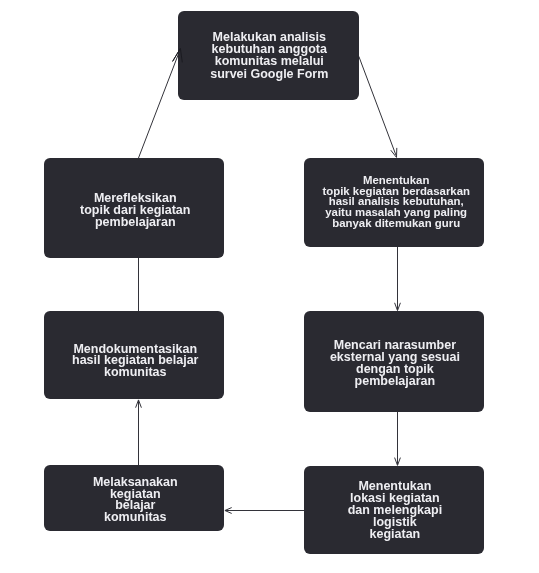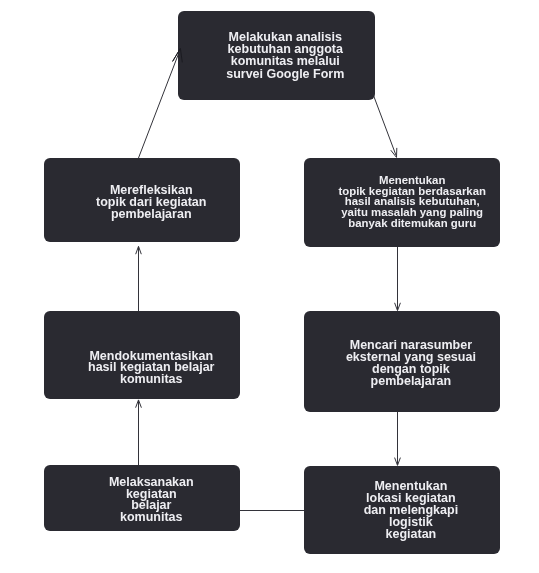--- a/index.html
+++ b/index.html
@@ -2,21 +2,21 @@
 <html><head>
 <meta charset="utf-8">
 <style>
   html,body{margin:0;padding:0;}
   body{width:539px;height:573px;background:#ffffff;
        font-family:"Liberation Sans",sans-serif;overflow:hidden;
        -webkit-font-smoothing:antialiased;}
   #canvas{position:relative;width:539px;height:573px;}
   .node{position:absolute;background:#2a2a31;border-radius:6px;color:#eeeef2;
         display:flex;align-items:center;justify-content:center;text-align:center;
-        font-weight:bold;font-size:12.5px;line-height:11.9px;padding-left:16px;}
+        font-weight:bold;font-size:12.5px;line-height:11.9px;}
   .node > span{display:block;position:relative;top:0.7px;left:1px;transform:translateZ(0);}
   svg.edges{position:absolute;left:0;top:0;width:539px;height:573px;overflow:visible;}
 </style>
 </head>
 <body>
 
 <div id="canvas">
   <svg class="edges" viewBox="0 0 539 573">
     <g stroke="#33333a" stroke-width="1" fill="none" stroke-linecap="butt" stroke-linejoin="miter">
       <path d="M358.8,56.3 L395.9,155.0"></path>
@@ -51,23 +51,23 @@
   <div class="node" style="left:303.9px;top:311.1px;width:180px;height:101px;">
     <span style="top:2.5px;">Mencari narasumber<br>eksternal yang sesuai<br>dengan topik<br>pembelajaran</span>
   </div>
   <div class="node" style="left:303.9px;top:465.8px;width:180px;height:88.1px;">
     <span style="top:0.8px;">Menentukan<br>lokasi kegiatan<br>dan melengkapi<br>logistik<br>kegiatan</span>
   </div>
   <div class="node" style="left:44.4px;top:465.3px;width:179.8px;height:66px;">
     <span style="top:2.2px;">Melaksanakan<br>kegiatan<br>belajar<br>komunitas</span>
   </div>
   <div class="node" style="left:44.3px;top:311.1px;width:179.9px;height:88.3px;line-height:11.8px;">
-    <span style="top:13px;">Mendokumentasikan<br>hasil kegiatan belajar<br>komunitas</span>
+    <span style="top:6px;">Mendokumentasikan<br>hasil kegiatan belajar<br>komunitas</span>
   </div>
-  <div class="node" style="left:44.3px;top:158px;width:179.9px;height:84px;line-height:12.15px;">
+  <div class="node" style="left:44.3px;top:158px;width:179.9px;height:100px;line-height:12.15px;">
     <span style="top:2.3px;">Merefleksikan<br>topik dari kegiatan<br>pembelajaran</span>
   </div>
 
   <svg class="edges overlay" viewBox="0 0 539 573">
     <g stroke="#1b1b21" stroke-width="1" fill="none" stroke-linecap="butt" stroke-linejoin="miter">
       <path d="M172.6,61.4 L180.4,48.4 L182.3,62.4"></path>
     </g>
   </svg>
 </div>
 

